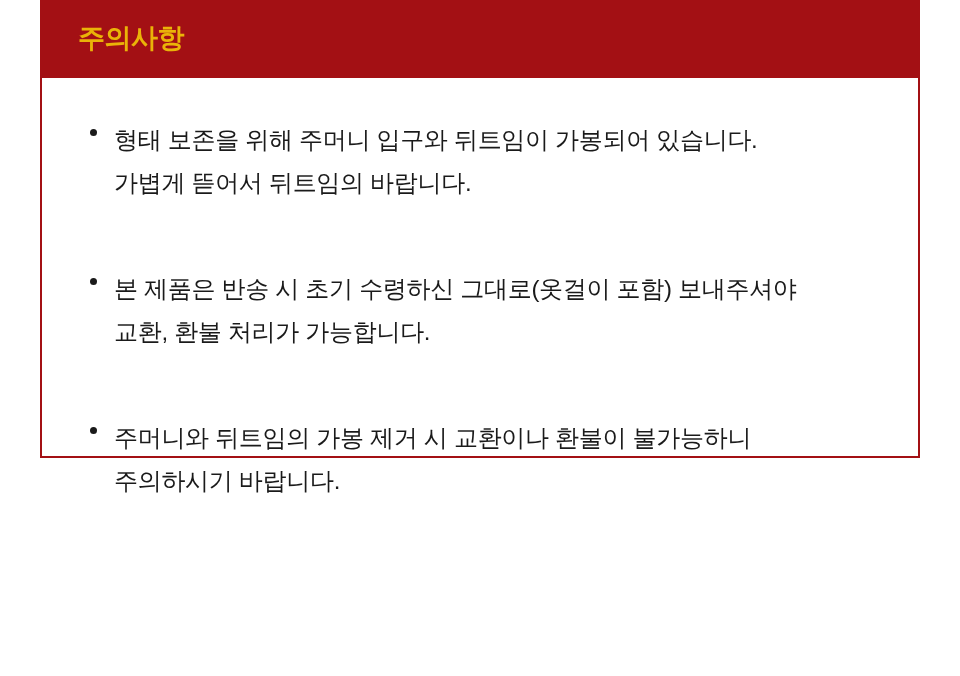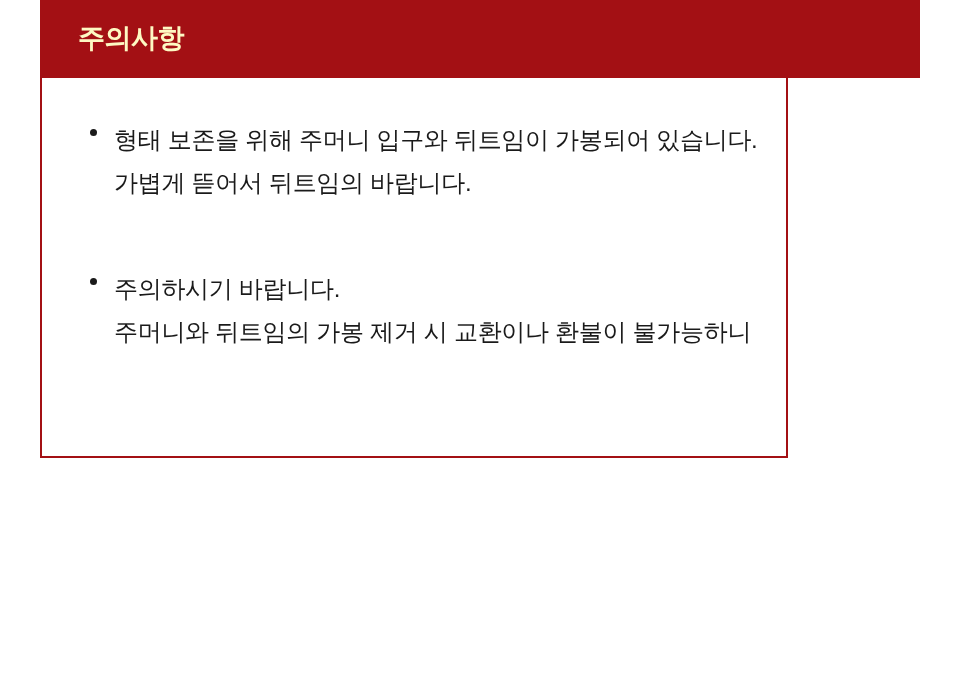--- a/index.html
+++ b/index.html
@@ -30,34 +30,34 @@
     width: 880px;
     height: 78px;
     background: #a31014;
     box-sizing: border-box;
   }
 
   .notice-title {
     position: absolute;
     left: 38px;
     top: 20px;
-    color: #fef9c3;
+    color: #eab308;
     font-size: 27px;
     font-weight: bold;
     letter-spacing: -0.5px;
     line-height: 36px;
     white-space: nowrap;
   }
 
   
   .notice-body {
     position: absolute;
     left: 0px;
     top: 78px;
-    width: 748px;
+    width: 880px;
     height: 380px;
     background: #ffffff;
     border-left: 2px solid #a31014;
     border-right: 2px solid #a31014;
     border-bottom: 2px solid #a31014;
     box-sizing: border-box;
   }
 
   .bullet-list {
     position: absolute;
@@ -115,25 +115,32 @@
     <ul class="bullet-list">
 
       <li class="bullet-item item-0">
         <span class="bullet-dot"></span>
         <span class="bullet-lines">
           <span class="bullet-line">형태 보존을 위해 주머니 입구와 뒤트임이 가봉되어 있습니다.</span>
           <span class="bullet-line">가볍게 뜯어서 뒤트임의 바랍니다.</span>
         </span>
       </li>
 
+      <li class="bullet-item item-1">
+        <span class="bullet-dot"></span>
+        <span class="bullet-lines">
+          <span class="bullet-line">본 제품은 반송 시 초기 수령하신 그대로(옷걸이 포함) 보내주셔야</span>
+          <span class="bullet-line">교환, 환불 처리가 가능합니다.</span>
+        </span>
+      </li>
 
       <li class="bullet-item item-2">
         <span class="bullet-dot"></span>
         <span class="bullet-lines">
+          <span class="bullet-line">주머니와 뒤트임의 가봉 제거 시 교환이나 환불이 불가능하니</span>
           <span class="bullet-line">주의하시기 바랍니다.</span>
-          <span class="bullet-line">주머니와 뒤트임의 가봉 제거 시 교환이나 환불이 불가능하니</span>
         </span>
       </li>
 
     </ul>
   </div>
 
 </div>
 
 </body></html>

